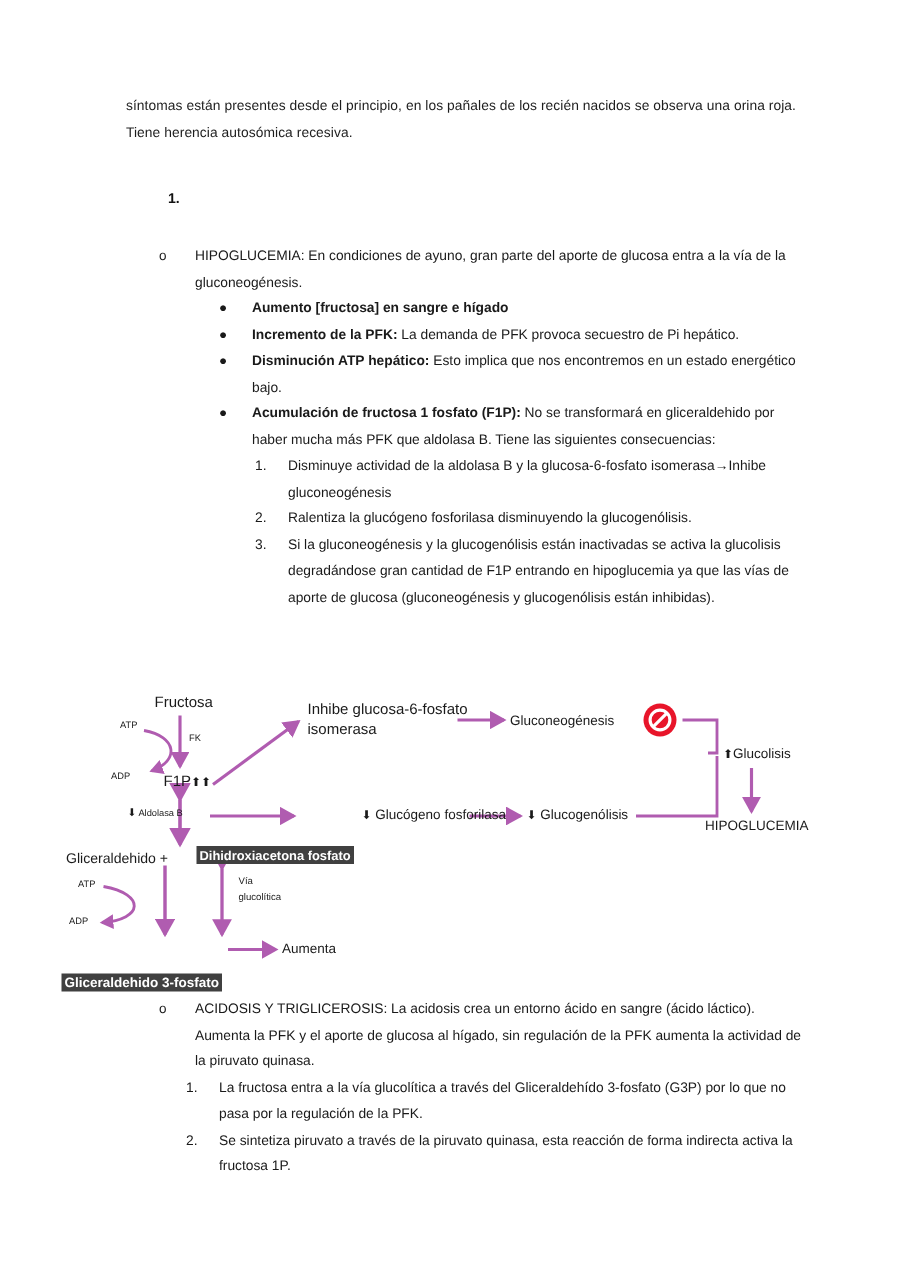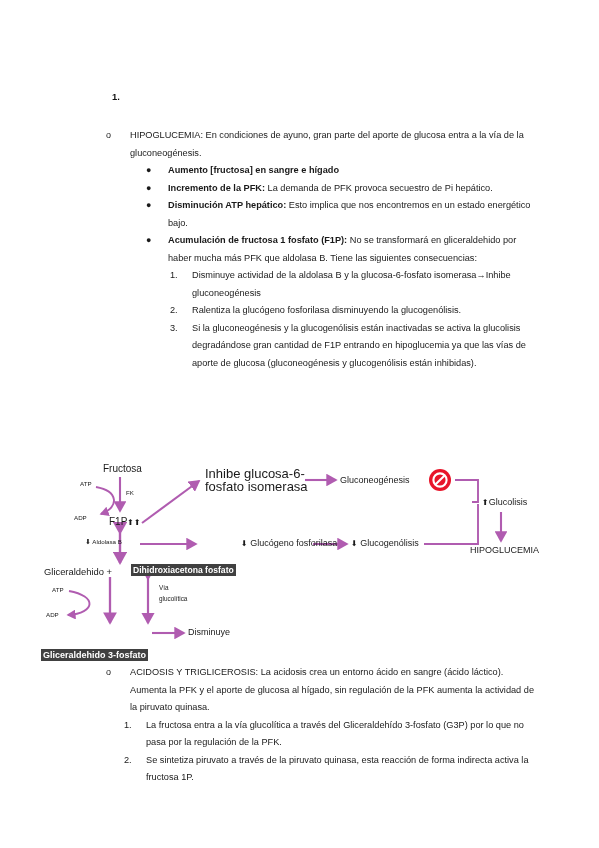--- a/index.html
+++ b/index.html
@@ -120,21 +120,21 @@
     font-family: "Liberation Sans", sans-serif;
     color: #1a1a1a;
     white-space: nowrap;
   }
   .t-fructosa  { left: 103px; top: 8px;  font-size: 10px; }
   .t-atp1      { left: 80px;  top: 25px; font-size: 6.2px; }
   .t-adp1      { left: 74px;  top: 59px; font-size: 6.2px; }
   .t-fk        { left: 126px; top: 34px; font-size: 6.2px; }
   .t-f1p       { left: 109px; top: 61px; font-size: 10px; }
   .t-aldolasa  { left: 85px;  top: 83px; font-size: 6.2px; }
-  .t-inhibe    { left: 205px; top: 12px; font-size: 13px; line-height: 13px; white-space: normal; width: 110px; }
+  .t-inhibe    { left: 205px; top: 12px; font-size: 10px; line-height: 13px; white-space: normal; width: 110px; }
   .t-gluconeo  { left: 340px; top: 20px; font-size: 9px; }
   .t-glucfos   { left: 201px; top: 83px; font-size: 9px; margin-left: 40px; }
   .t-glucogen  { left: 351px; top: 83px; font-size: 9px; }
   .t-glucolisis{ left: 482px; top: 42px; font-size: 9px; }
   .t-hipo      { left: 470px; top: 90px; font-size: 9px; }
   .t-glice     { left: 44px;  top: 111px; font-size: 9.4px; }
   .t-atp2      { left: 52px;  top: 131px; font-size: 6.2px; }
   .t-adp2      { left: 46px;  top: 156px; font-size: 6.2px; }
   .t-via       { left: 159px; top: 127px; font-size: 6.4px; line-height: 11px; }
   .t-piruvato  { left: 188px; top: 172px; font-size: 9px; }
@@ -150,20 +150,21 @@
 
   .arw { font-family: "DejaVu Sans", sans-serif; font-size: 9px; }
 </style>
 </head>
 <body>
 
 <div class="page">
 
   <div class="textflow">
 
+    <p class="para">síntomas están presentes desde el principio, en los pañales de los recién nacidos se observa una orina roja. Tiene herencia autosómica recesiva.</p>
 
     <div class="gap-m"></div>
 
 
     <div class="gap-m"></div>
 
     <div class="num-head">
       <span class="mk">1.</span>
     </div>
 
@@ -284,21 +285,21 @@
 
     <div class="dlabel t-atp2">ATP</div>
     <div class="dlabel t-adp2">ADP</div>
 
     <div class="dlabel t-via">
       <div>Vía</div>
       <div>glucolítica</div>
     </div>
 
     <div class="dlabel t-g3p"><span class="hl">Gliceraldehido 3-fosfato</span></div>
-    <div class="dlabel t-piruvato">Disminuye</div>
+    <div class="dlabel t-piruvato">Aumenta</div>
 
   </div>
 
   <div class="textflow2">
 
     <div class="li-o">
       <span class="mk">o</span>
       <span class="bd">ACIDOSIS Y TRIGLICEROSIS: La acidosis crea un entorno ácido en sangre (ácido láctico). Aumenta la PFK y el aporte de glucosa al hígado, sin regulación de la PFK aumenta la actividad de la piruvato quinasa.</span>
     </div>
 

